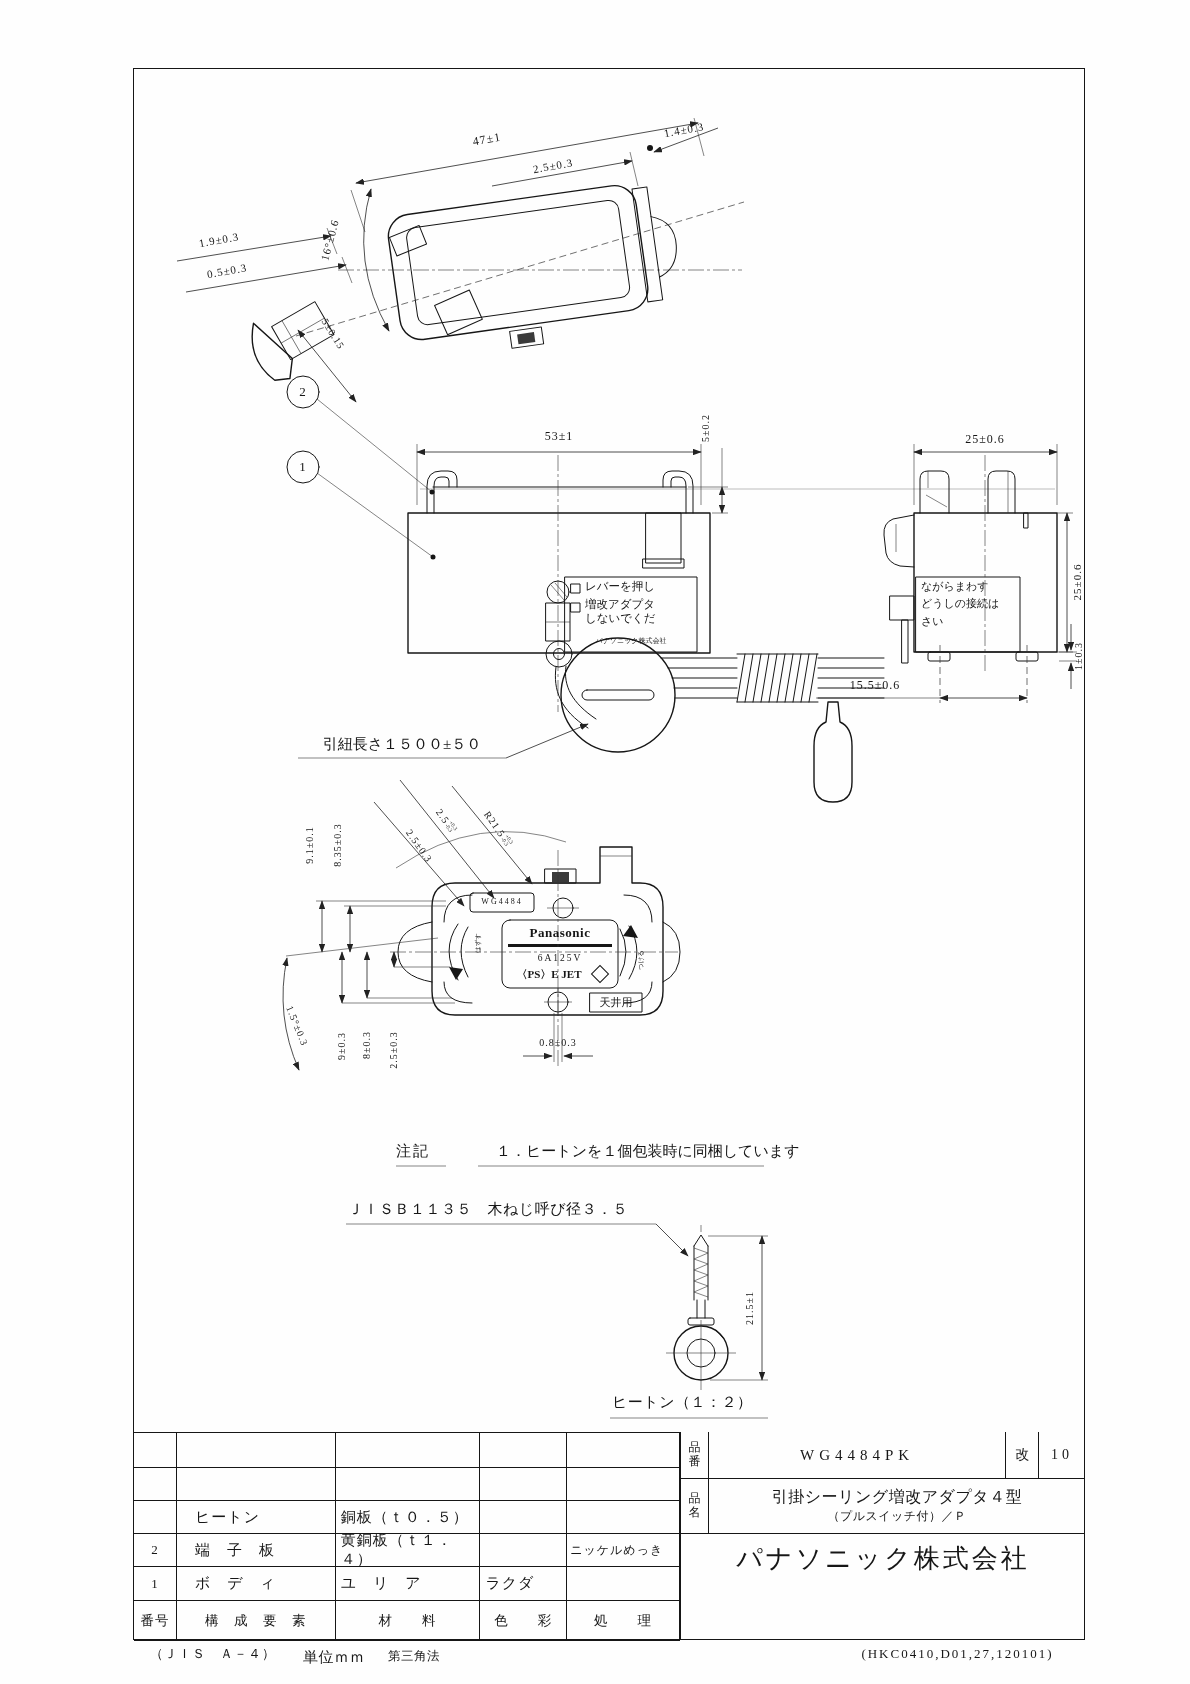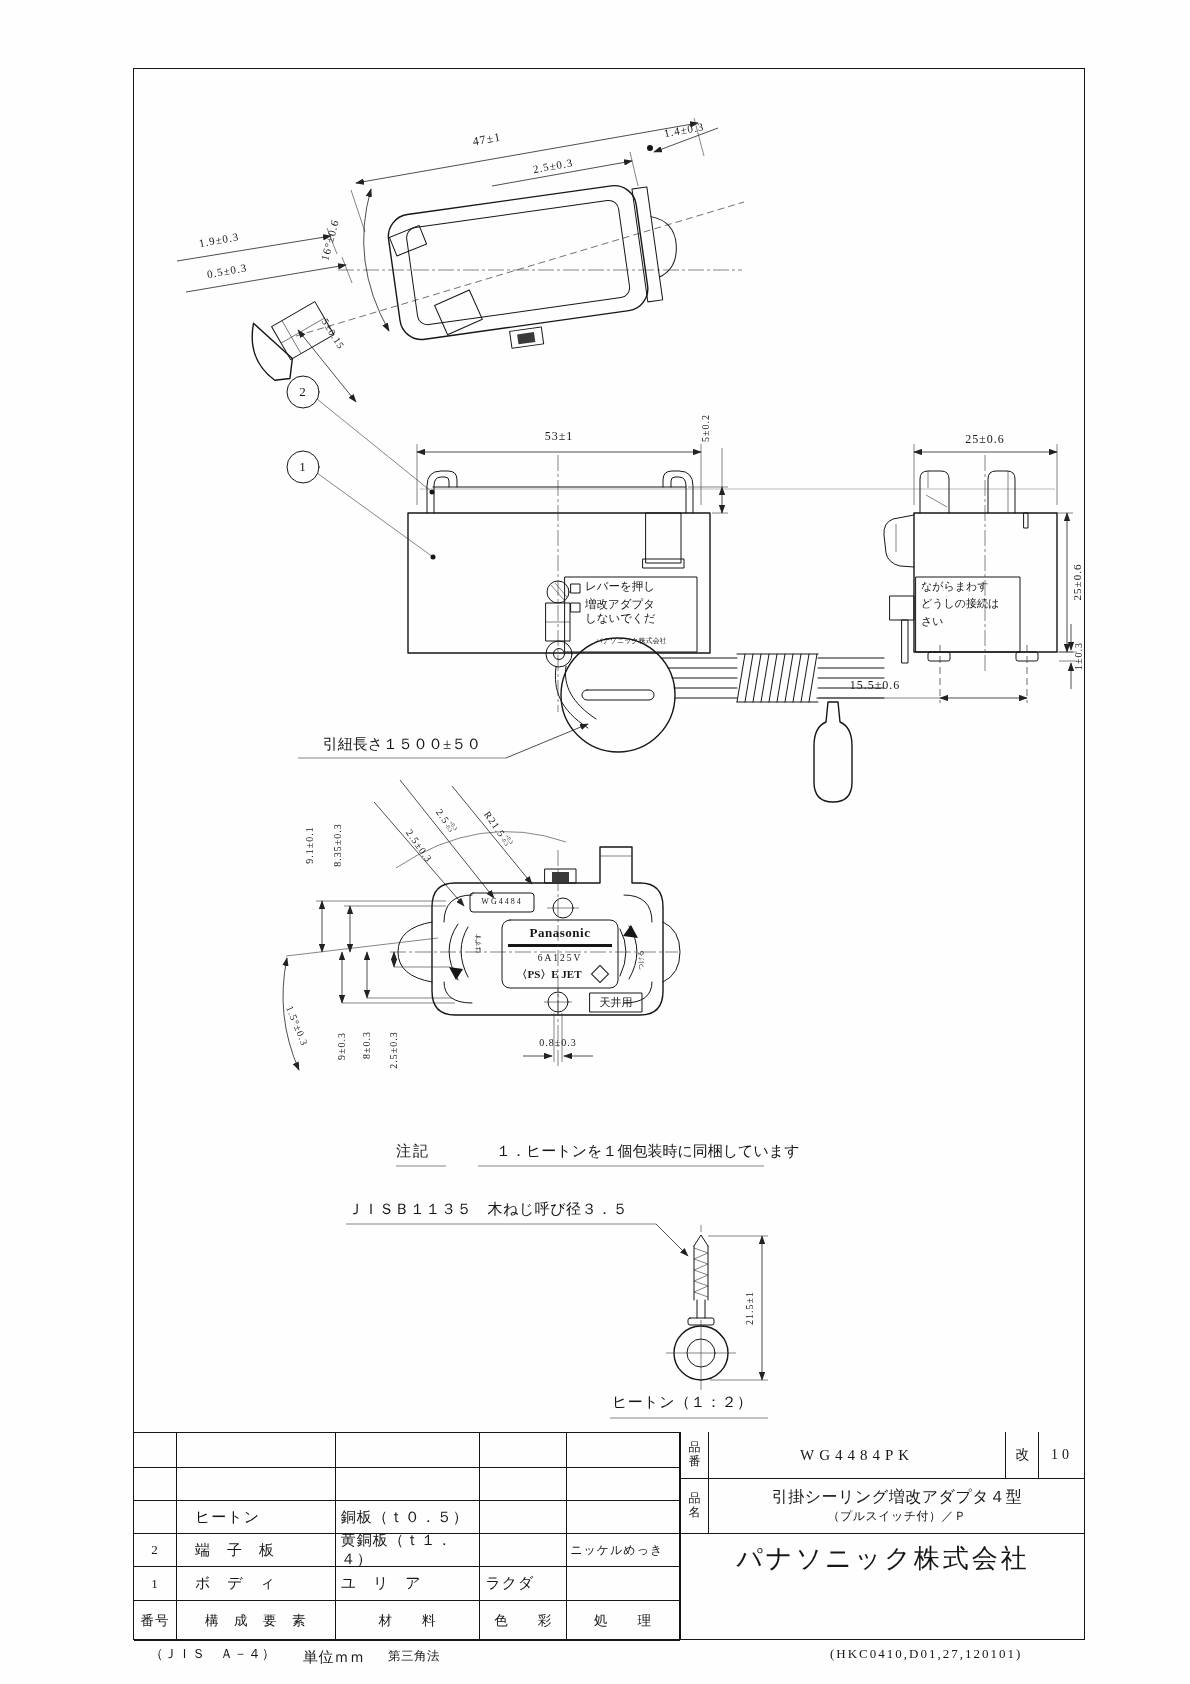--- a/index.html
+++ b/index.html
@@ -410,15 +410,15 @@
       </div>
     </div>
     <div class="trow" style="height:48px;border-bottom:none">
       <div class="tcell" style="width:100%;font-size:26px;letter-spacing:3px">パナソニック株式会社</div>
     </div>
   </div>
 
   <div class="t fs13" style="left:150px;top:1647px;letter-spacing:1px">（ＪＩＳ　Ａ－４）</div>
   <div class="t" style="left:303px;top:1649px;font-size:15px;letter-spacing:0.5px">単位ｍｍ</div>
   <div class="t" style="left:388px;top:1649px;font-size:12.5px;letter-spacing:0.5px">第三角法</div>
-  <div class="t fs13" style="left:830px;top:1647px;width:295px;text-align:left;letter-spacing:2px">(HKC0410,D01,27,120101)</div>
+  <div class="t fs13" style="left:810px;top:1647px;width:295px;text-align:center;letter-spacing:2px">(HKC0410,D01,27,120101)</div>
 
 </div>
 
 </body></html>

